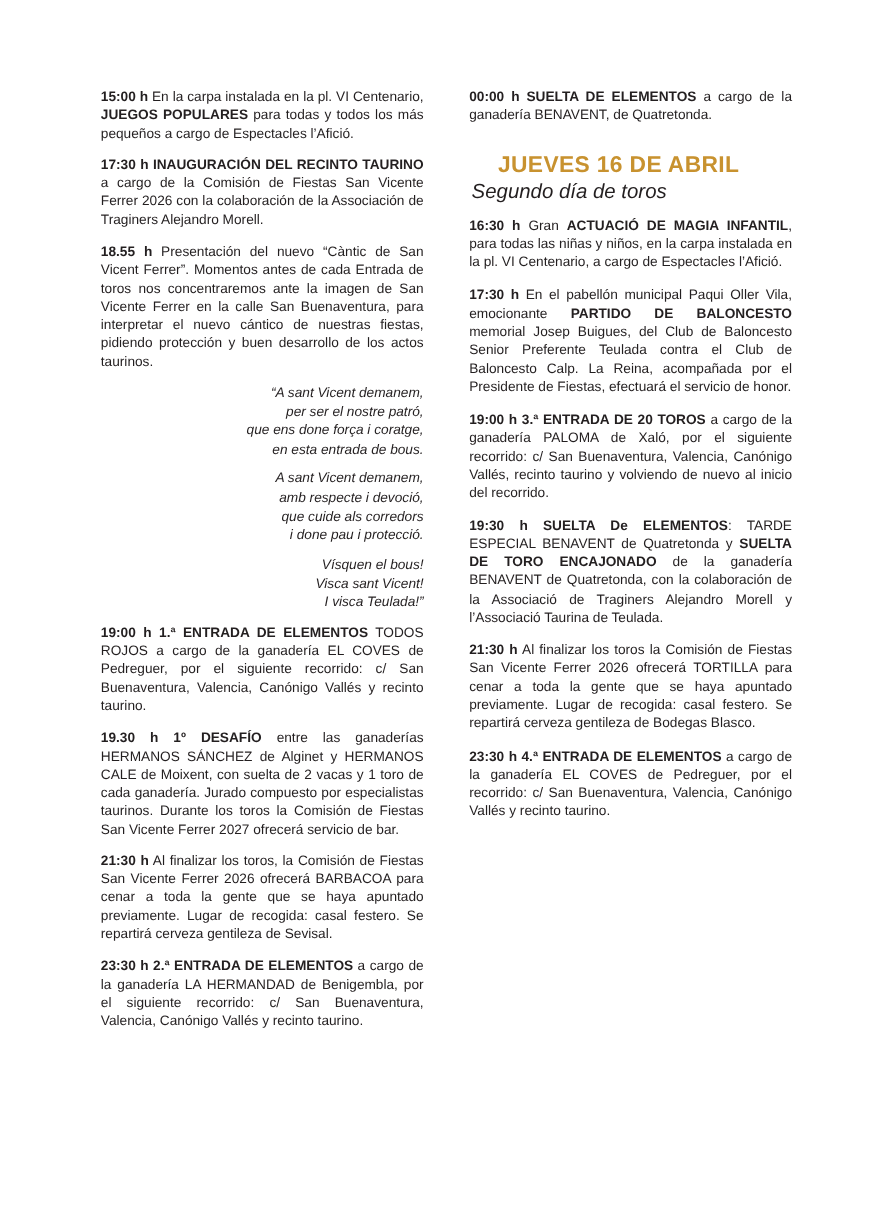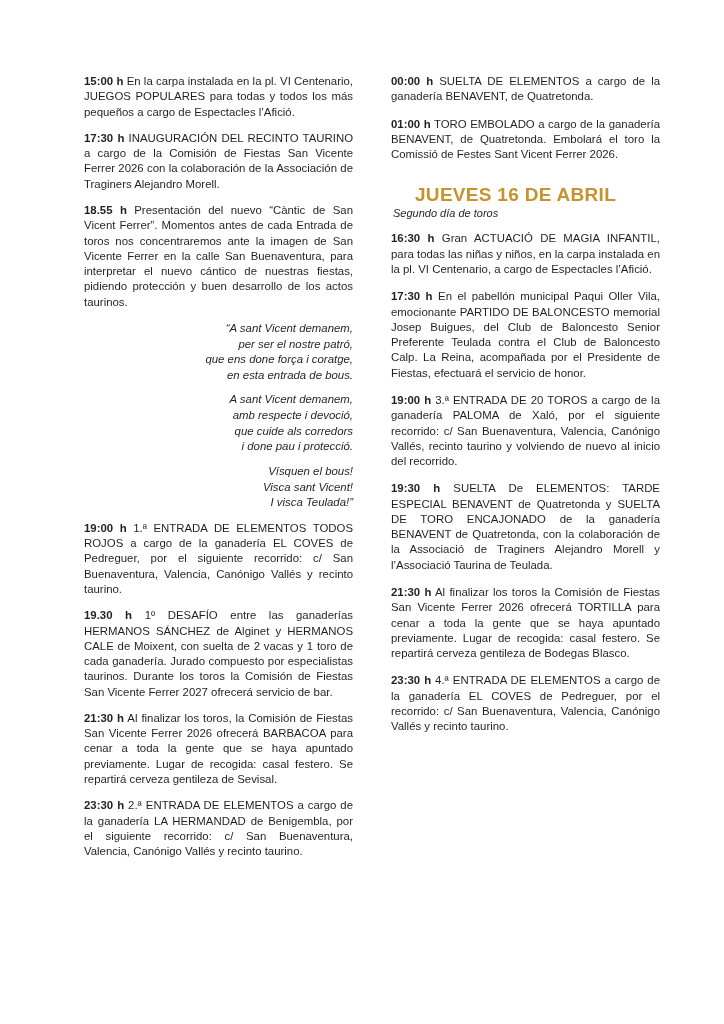--- a/index.html
+++ b/index.html
@@ -38,34 +38,34 @@
     font-size: 11.4px;
     line-height: 1.34;
     text-align: justify;
     text-justify: inter-word;
     hyphens: auto;
   }
   .entry .time {
     font-weight: bold;
   }
   .entry .bold {
-    font-weight: normal;
+    font-weight: bold;
   }
   .daytitle {
     color: #c8922f;
     font-weight: bold;
     font-size: 19px;
     letter-spacing: 0.3px;
     margin-top: 22px;
     margin-bottom: 1px;
     margin-left: 24px;
   }
   .daysub {
     font-style: italic;
-    font-size: 11px;
+    font-size: 17px;
     margin-bottom: 12px;
     margin-left: 2px;
   }
   .verse {
     font-style: italic;
     font-size: 11.4px;
     line-height: 1.37;
     margin: 9px 0 10px 26px;
   }
   .verse .stanza {
@@ -136,23 +136,20 @@
       </div>
 
     </div>
 
     <div class="col col-right">
 
       <div class="entry">
         <span class="time">00:00 h</span><span class="bold"> SUELTA DE ELEMENTOS</span><span> a cargo de la ganadería BENAVENT, de Quatretonda.</span>
       </div>
 
-      <div class="entry">
-        <span class="time">01:00 h</span><span class="bold"> TORO EMBOLADO</span><span> a cargo de la ganadería BENAVENT, de Quatretonda. Embolará el toro la Comissió de Festes Sant Vicent Ferrer 2026.</span>
-      </div>
 
       <div class="daytitle">JUEVES 16 DE ABRIL</div>
       <div class="daysub">Segundo día de toros</div>
 
 
       <div class="entry">
         <span class="time">16:30 h</span><span> Gran </span><span class="bold">ACTUACIÓ DE MAGIA INFANTIL</span><span>, para todas las niñas y niños, en la carpa instalada en la pl. VI Centenario, a cargo de Espectacles l’Afició.</span>
       </div>
 
       <div class="entry">

